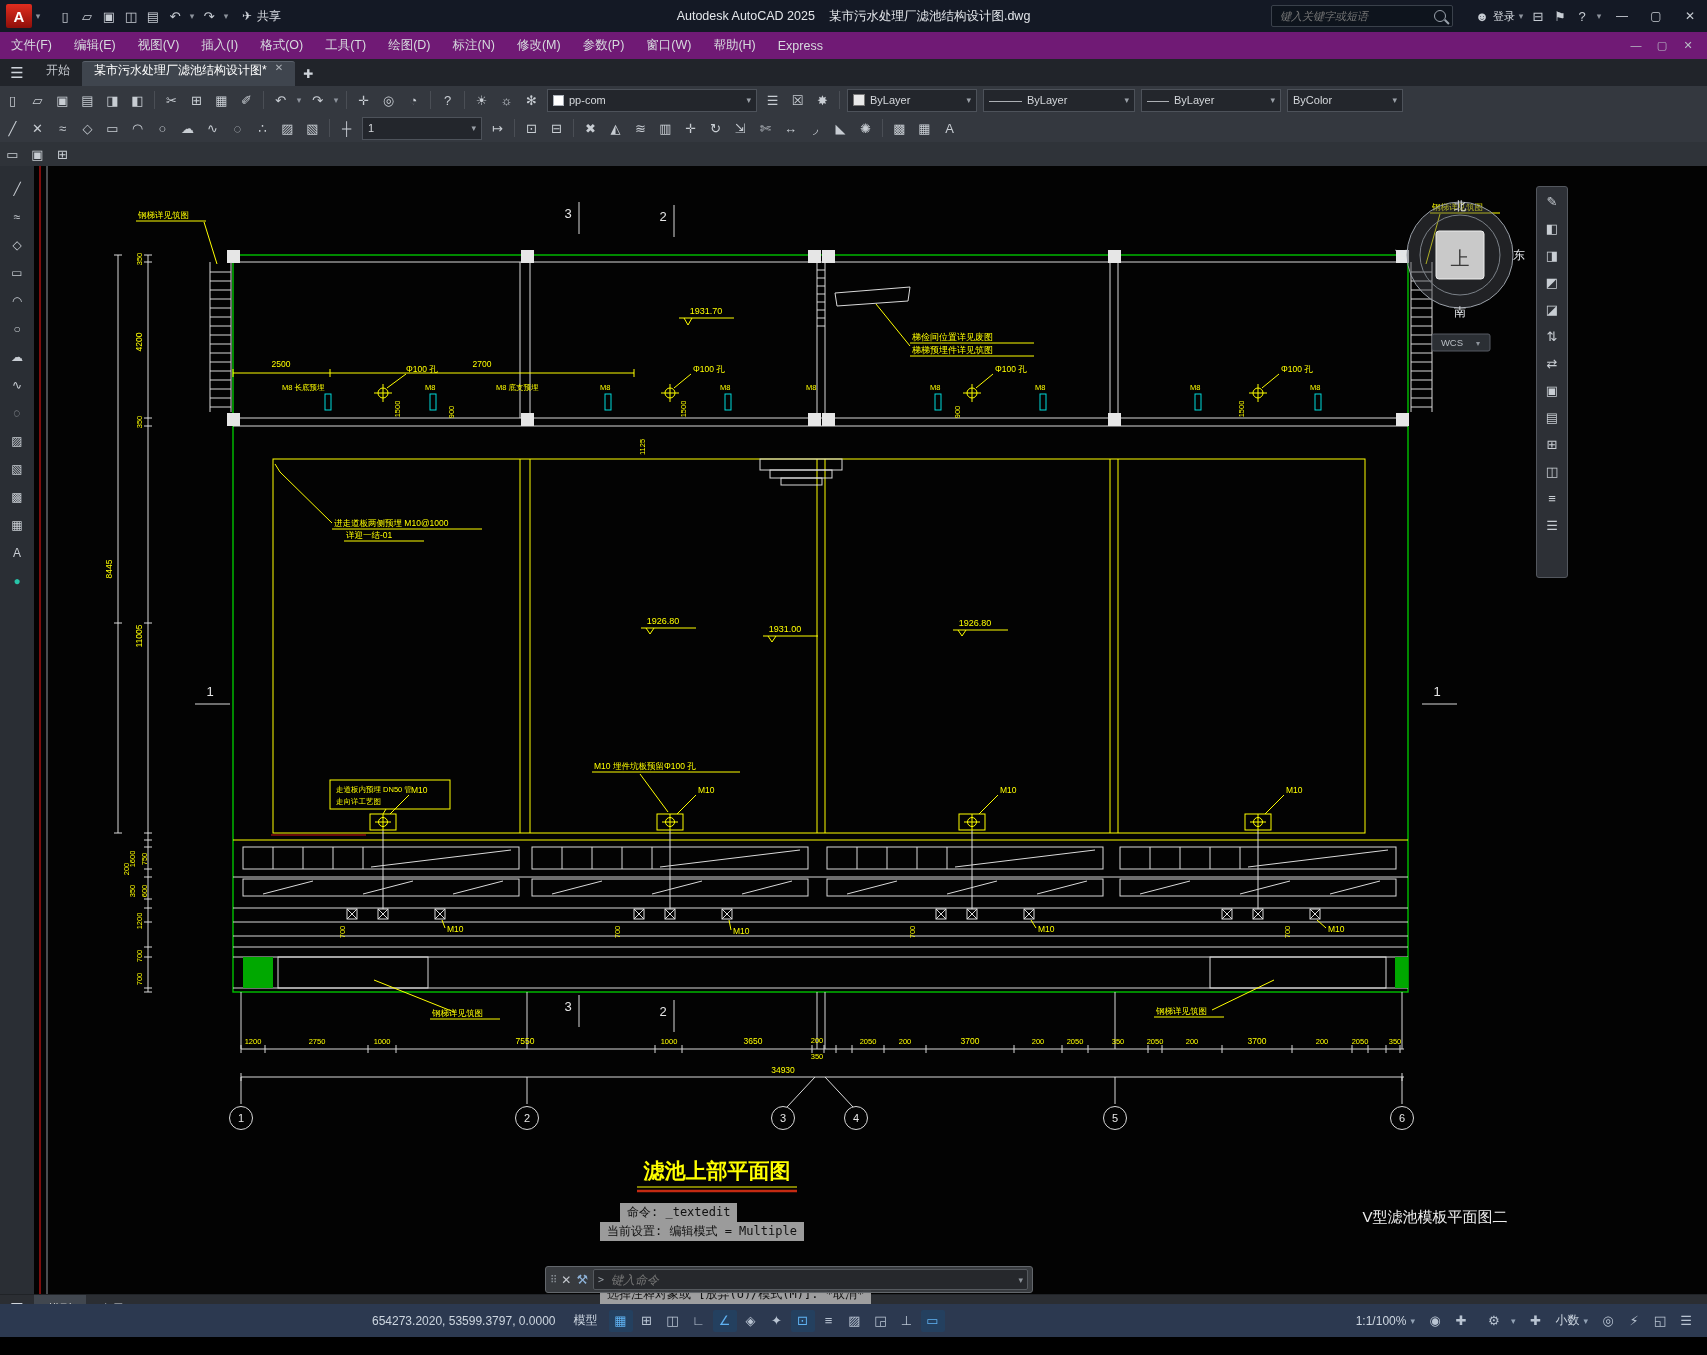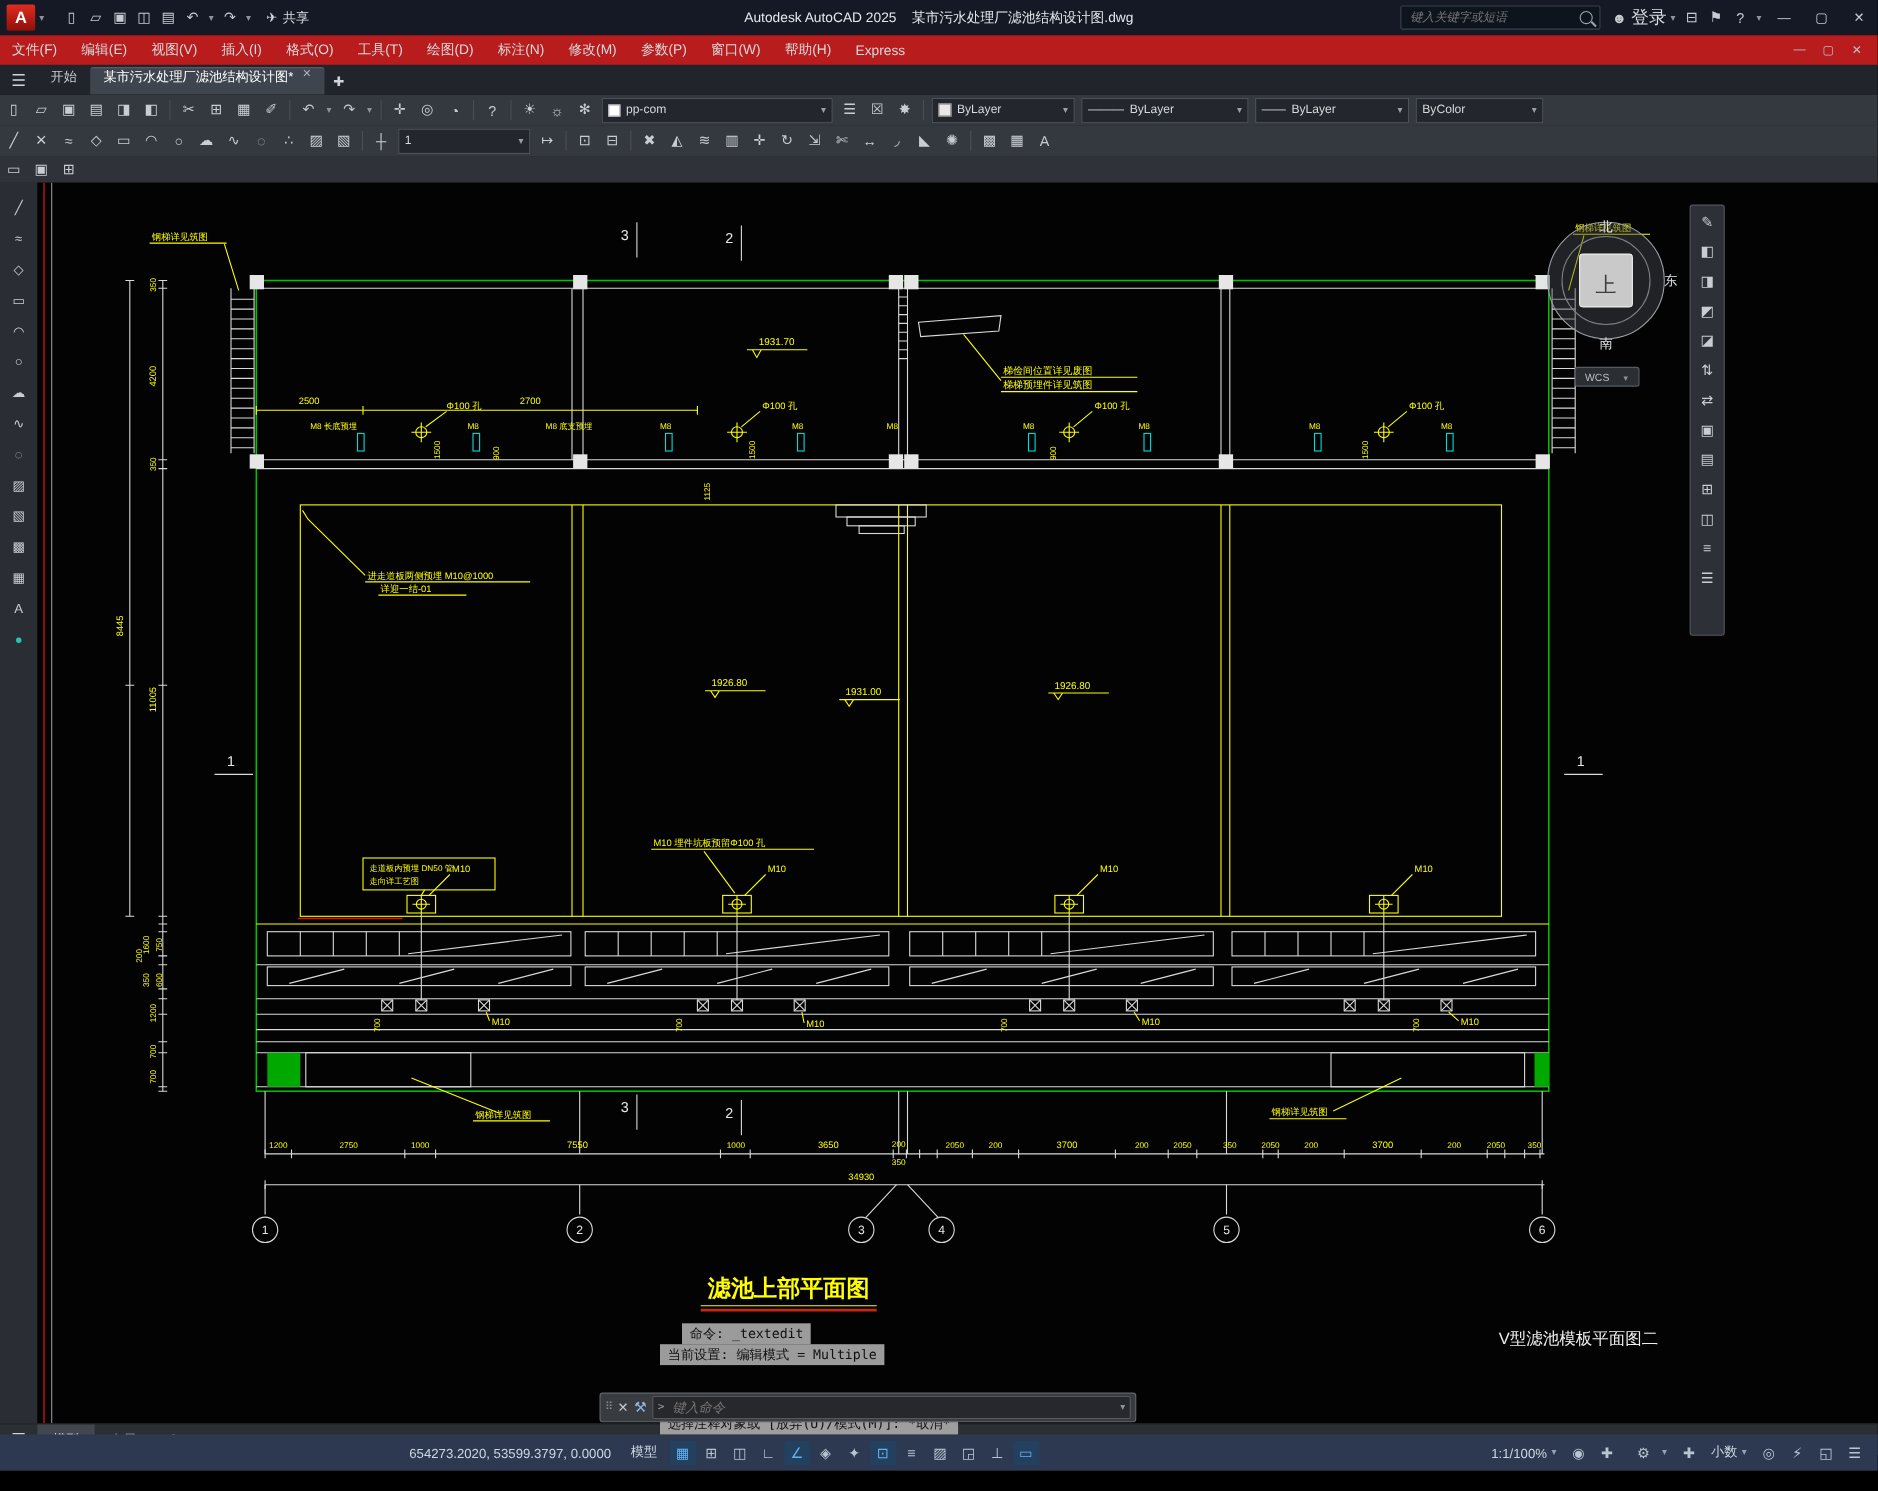--- a/index.html
+++ b/index.html
@@ -8,27 +8,27 @@
   
   #titlebar{left:0;top:0;width:1707px;height:32px;background:#141925;display:flex;align-items:center;color:#cfd4db;font-size:12px}
   .logo{width:26px;height:24px;margin-left:6px;background:linear-gradient(#e02d1f,#8f0f0a);color:#fff;font-weight:bold;
     display:flex;align-items:center;justify-content:center;font-size:15px;border-radius:2px}
   .qat{display:flex;align-items:center;margin-left:10px}
   .ti{width:22px;height:22px;display:flex;align-items:center;justify-content:center;color:#c7ccd3;font-size:13px}
   .ti.sm{width:12px;font-size:9px;color:#8d939c}
   .share{display:flex;align-items:center;gap:5px;margin-left:10px;color:#d6dae0}
   .t-center{position:absolute;left:0;right:0;top:0;height:32px;display:flex;gap:14px;align-items:center;justify-content:center;pointer-events:none;color:#e3e6ea;font-size:12.5px}
   .t-right{margin-left:auto;display:flex;align-items:center;height:32px}
-  .searchbox{width:168px;height:20px;background:#0e141d;border:1px solid #3a414b;border-radius:2px;display:flex;align-items:center;padding:0 6px;margin-right:6px}
+  .searchbox{width:168px;height:20px;background:#0e141d;border:1px solid #3a414b;border-radius:2px;display:flex;align-items:center;padding:0 6px;margin-right:18px}
   .searchbox input{flex:1;background:transparent;border:0;outline:0;color:#cfd4db;font-style:italic;font-size:11px;width:120px}
   .mag{width:10px;height:10px;border:1.5px solid #9aa2ac;border-radius:50%;position:relative;margin-left:4px}
   .mag:after{content:"";position:absolute;width:6px;height:1.5px;background:#9aa2ac;transform:rotate(45deg);right:-5px;bottom:-1px}
   .winbtn{width:34px;height:32px;display:flex;align-items:center;justify-content:center;color:#c7ccd3;font-size:12px}
   
-  #menubar{left:0;top:32px;width:1707px;height:27px;background:#b91c1c;display:flex;align-items:center;color:#d7dade;font-size:12.5px;border-bottom:1px solid #1c1f24}
+  #menubar{left:0;top:32px;width:1707px;height:27px;background:#701a75;display:flex;align-items:center;color:#d7dade;font-size:12.5px;border-bottom:1px solid #1c1f24}
   .mitem{padding:0 11px;height:27px;display:flex;align-items:center}
   .mwin{margin-left:auto;display:flex;margin-right:6px}
   .mwin span{width:26px;text-align:center;color:#b9bec6;font-size:11px}
   
   #tabrow{left:0;top:59px;width:1707px;height:27px;background:#21242a;display:flex;align-items:flex-end;color:#c6cad0;font-size:12px}
   .hamb{width:34px;height:27px;display:flex;align-items:center;justify-content:center;color:#cfd4db;font-size:15px}
   .tab{height:24px;display:flex;align-items:flex-start;padding:0 12px;gap:8px}
   .tab.active{background:#3f454e;color:#fff;border-top:1px solid #5a616b;border-radius:3px 3px 0 0}
   .tabplus{width:26px;height:24px;display:flex;align-items:center;justify-content:center;color:#cfd4db}
   
@@ -101,21 +101,21 @@
   <div class="t-center">
     <span>Autodesk AutoCAD 2025</span>
     <span>某市污水处理厂滤池结构设计图.dwg</span>
   </div>
   <div class="t-right">
     <div class="searchbox">
       <input placeholder="键入关键字或短语" style="">
       <span class="mag"></span>
     </div>
     <span class="ti">☻</span>
-    <span style="font-size:16px;color:#d6dae0">登录</span>
+    <span style="font-size:11px;color:#d6dae0">登录</span>
     <span class="ti sm">▾</span>
     <span class="ti">⊟</span>
     <span class="ti">⚑</span>
     <span class="ti">?</span>
     <span class="ti sm">▾</span>
     <span class="winbtn">—</span>
     <span class="winbtn">▢</span>
     <span class="winbtn">✕</span>
   </div>
 </div>

